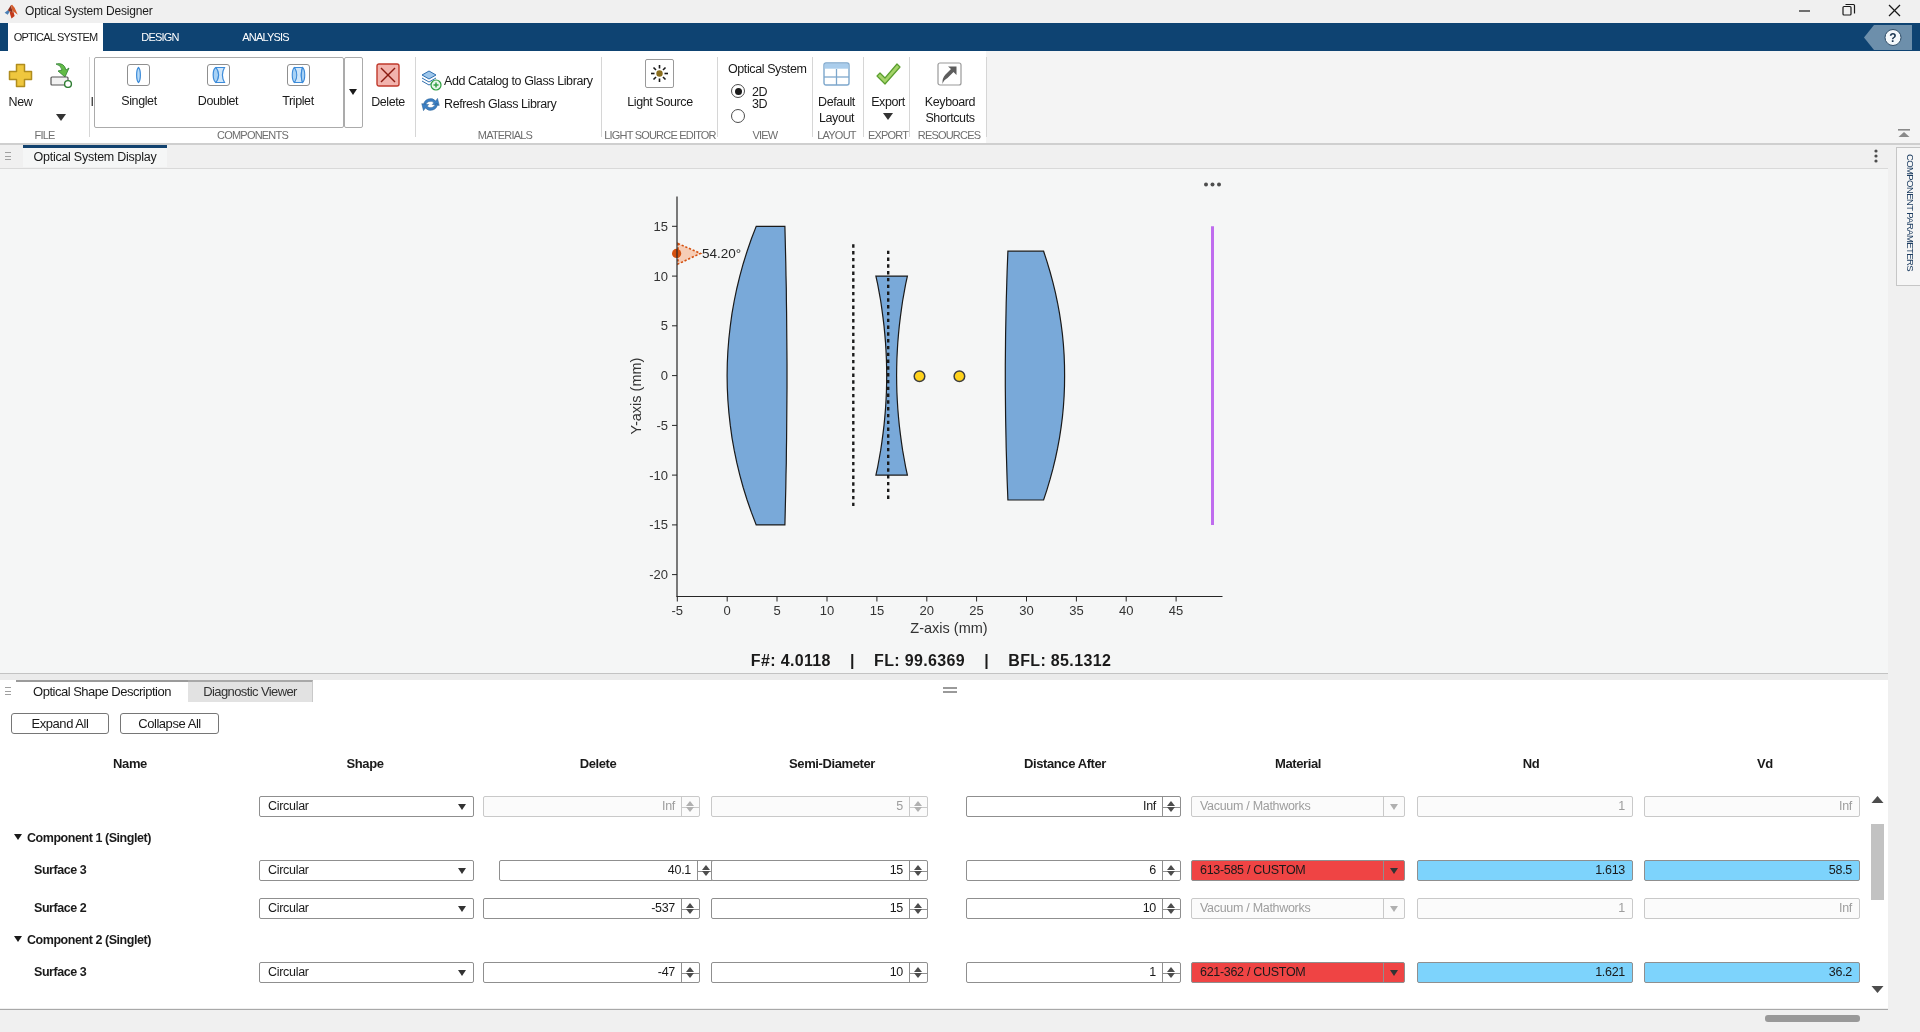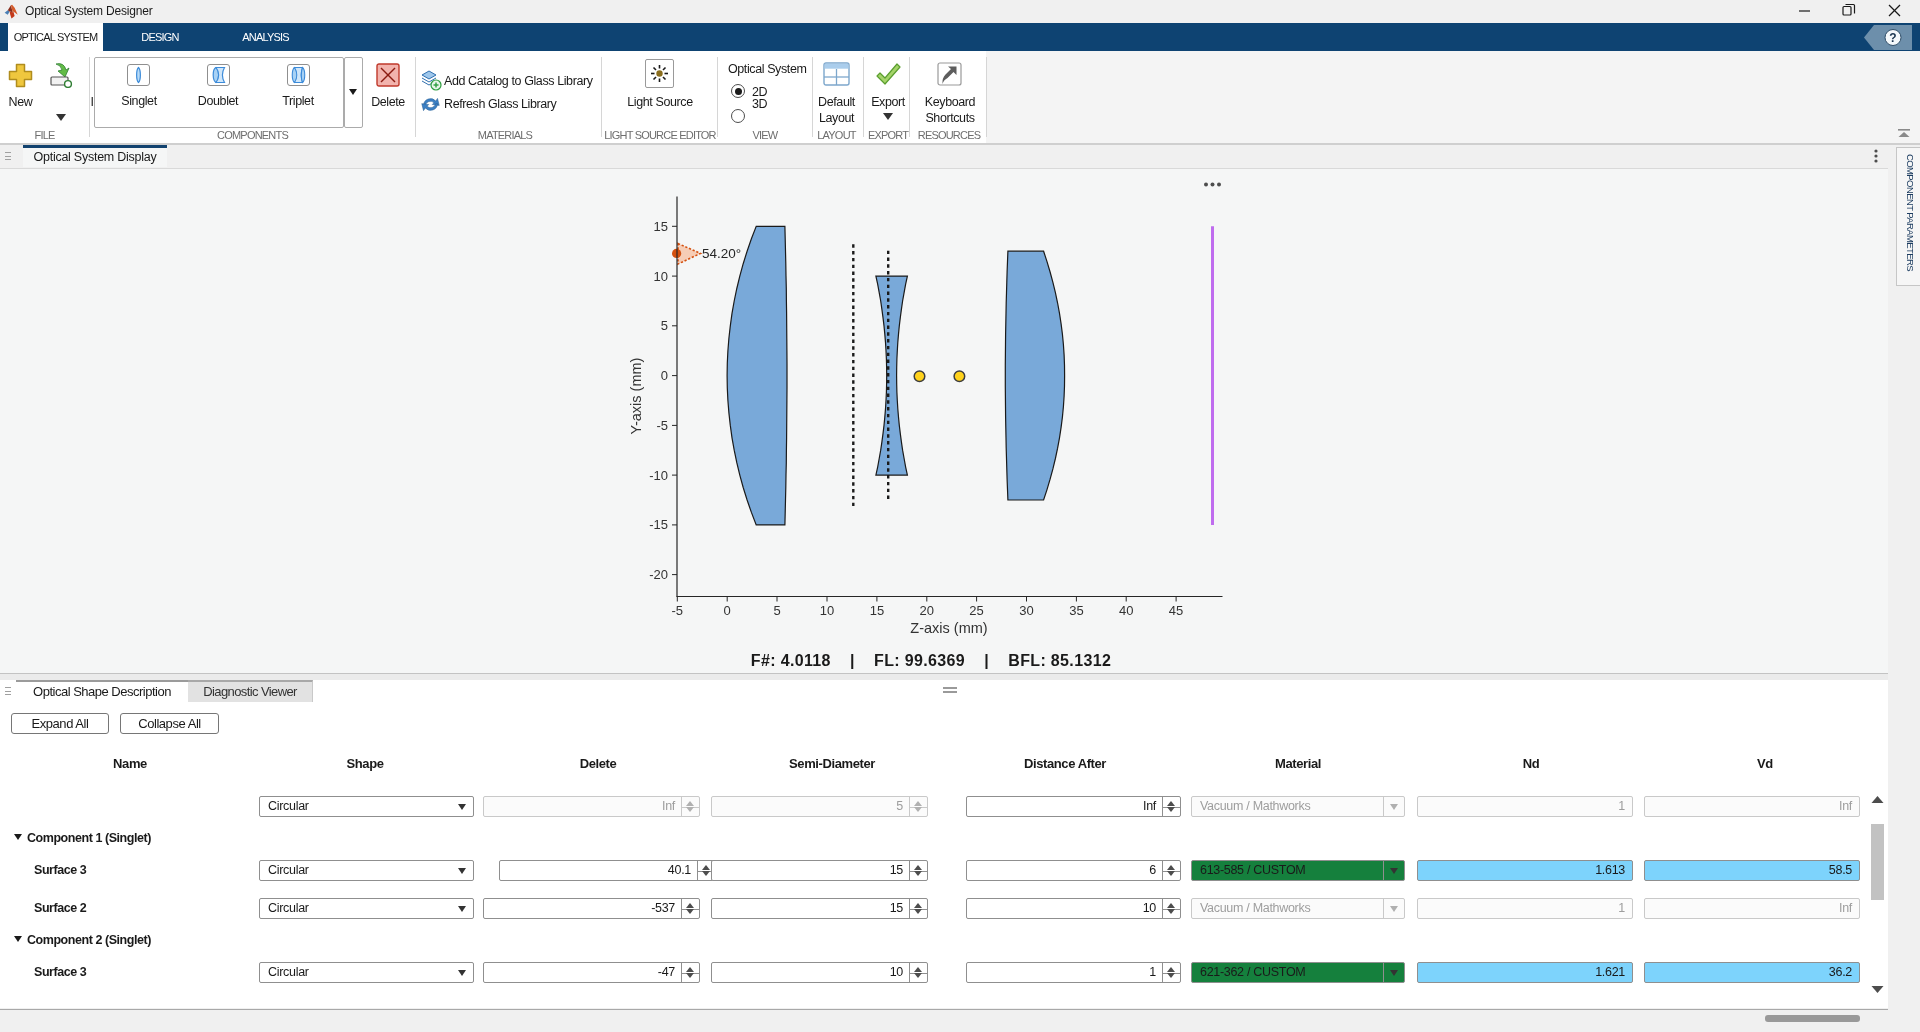--- a/index.html
+++ b/index.html
@@ -54,21 +54,21 @@
 .spin .v { position:absolute; right:24px; top:0; }
 .spin .btns { position:absolute; right:0; top:0; width:18px; height:19px; border-left:1px solid #8f8f8f; }
 .spin .btns:before { content:""; position:absolute; left:4px; top:4px; width:0; height:0; border-left:4px solid transparent; border-right:4px solid transparent; border-bottom:5px solid #4d4d4d; }
 .spin .btns:after { content:""; position:absolute; left:4px; bottom:4px; width:0; height:0; border-left:4px solid transparent; border-right:4px solid transparent; border-top:5px solid #4d4d4d; }
 .spin .btns .mid { position:absolute; left:0; top:9.5px; width:18px; height:1px; background:#8f8f8f; }
 .dis { background:#fbfbfb !important; border-color:#c9c9c9 !important; color:#9d9d9d !important; }
 .dis .btns { border-color:#c9c9c9 !important; }
 .dis .btns:before { border-bottom-color:#b0b0b0 !important; }
 .dis .btns:after { border-top-color:#b0b0b0 !important; }
 .dis .btns .mid { background:#c9c9c9 !important; }
-.ddc { position:absolute; height:21px; background:#15803d; border:1px solid #8f8f8f; border-radius:2px; font-size:12.5px; letter-spacing:-0.3px; color:#1a1a1a; line-height:19px; padding-left:8px; }
+.ddc { position:absolute; height:21px; background:#ef4444; border:1px solid #8f8f8f; border-radius:2px; font-size:12.5px; letter-spacing:-0.3px; color:#1a1a1a; line-height:19px; padding-left:8px; }
 .ddc .cbox { position:absolute; right:0; top:0; width:21px; height:19px; border-left:1px solid #8f8f8f; }
 .ddc .cbox:before { content:""; position:absolute; left:6px; top:7px; width:0; height:0; border-left:4.5px solid transparent; border-right:4.5px solid transparent; border-top:6px solid #333; }
 .ddc.dis .cbox { border-color:#c9c9c9; }
 .ddc.dis .cbox:before { border-top-color:#b0b0b0; }
 .tf { position:absolute; height:21px; background:#7dd3fc; border:1px solid #8f8f8f; border-radius:2px; font-size:12.5px; letter-spacing:-0.3px; color:#1a1a1a; line-height:19px; text-align:right; padding-right:7px; }
 .tri-down { position:absolute; width:0; height:0; border-left:5px solid transparent; border-right:5px solid transparent; border-top:7px solid #1a1a1a; }
 
 
 #bstrip { left:0; top:1009px; width:1888px; height:23px; background:#f0f0f0; border-top:1px solid #a8a8a8; }
 #bthumb { left:1765px; top:1015px; width:95px; height:7px; background:#999; border-radius:3px; }

